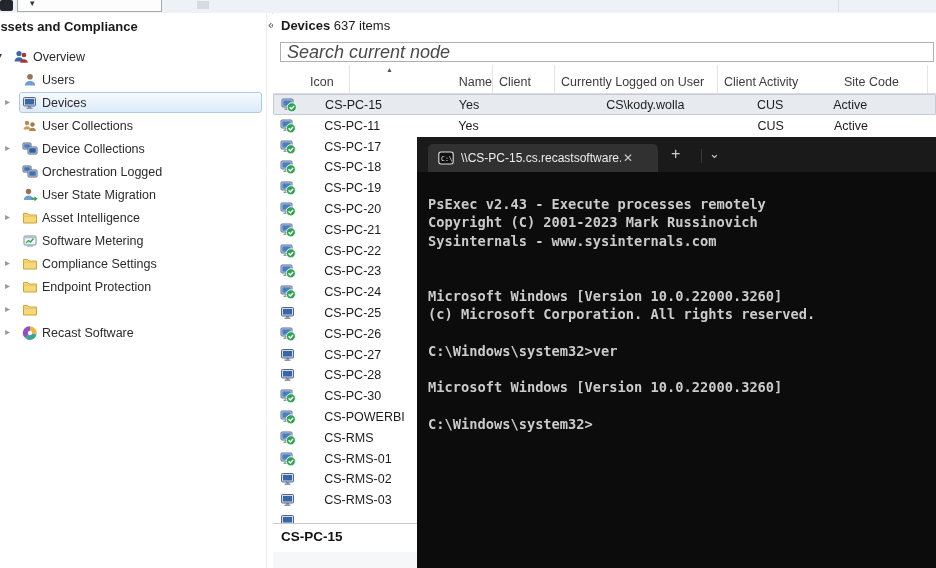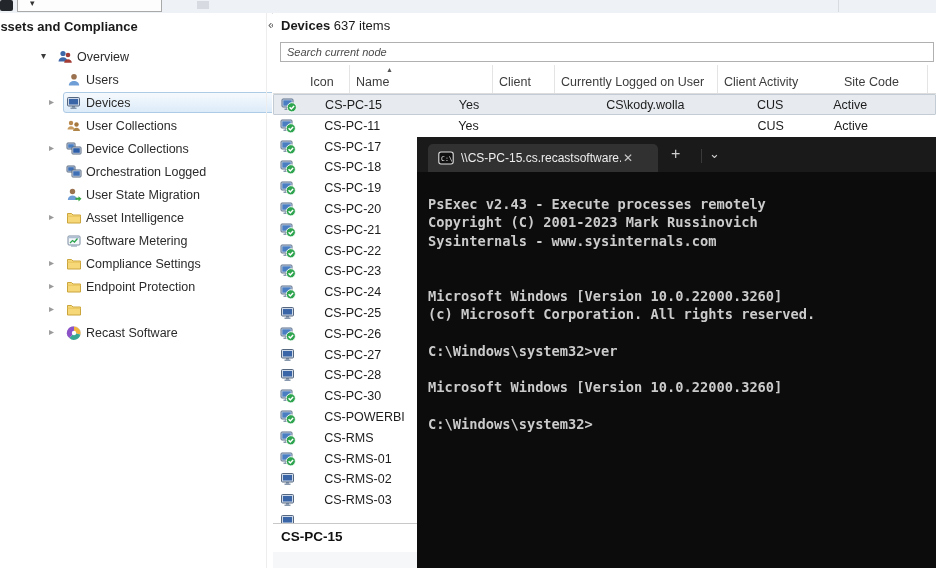--- a/index.html
+++ b/index.html
@@ -12,48 +12,48 @@
   .appicon{left:0;top:0;width:13px;height:11px;background:#23262b;border-radius:2px;}
   .combo{left:17px;top:0;width:143px;height:11px;background:#fdfdfd;border:1px solid #a9a9a9;border-top:none;}
   .combo .chev{position:absolute;left:12px;top:-2px;font-size:9px;color:#333;}
   .ghost{left:197px;top:1px;width:12px;height:8px;background:#d7dbe1;}
   .vline{left:838px;top:0;width:1px;height:12px;background:#d8dce0;}
 
   
   .sidebar{left:0;top:13px;width:272px;height:555px;background:#fff;overflow:hidden;}
   .sb-title{position:absolute;left:0;top:6px;margin-left:-9px;font-size:13px;font-weight:bold;color:#1a1a1a;white-space:nowrap;}
   .tree{position:absolute;left:0;top:33px;width:272px;}
-  .navrow{position:absolute;left:0;width:272px;height:23px;display:flex;align-items:center;cursor:default;margin-left:44px;}
+  .navrow{position:absolute;left:0;width:272px;height:23px;display:flex;align-items:center;cursor:default;}
   .navrow .arrow{position:absolute;font-size:10px;color:#9a9a9a;top:4px;}
   .navrow .arrow.exp{color:#3c3c3c;}
   .navrow.lvl0 .arrow{left:-3px;} .navrow.lvl1 .arrow{left:5px;}
   .navrow .icn{position:absolute;width:16px;height:16px;top:3px;}
   .navrow.lvl0 .icn{left:13px;} .navrow.lvl1 .icn{left:22px;}
   .navrow .lbl{position:absolute;font-size:12.5px;color:#2b2b2b;white-space:nowrap;top:4px;}
   .navrow.lvl0 .lbl{left:33px;} .navrow.lvl1 .lbl{left:42px;}
   .navrow.sel .hl{position:absolute;left:19px;top:0;width:243px;height:21px;border:1px solid #aecbe6;border-radius:3px;
       background:linear-gradient(#f6fafd,#dcebf9);box-sizing:border-box;}
   .icn svg{width:16px;height:16px;display:block;}
 
   .pane-divider{left:266px;top:13px;width:1px;height:555px;background:#ededed;}
   .collapse-chevron{left:268px;top:17px;font-size:13px;color:#666;}
 
   
   .main{left:273px;top:13px;width:663px;height:555px;background:#fff;overflow:hidden;}
   .m-title{position:absolute;left:8px;top:5px;font-size:13px;color:#1a1a1a;}
   .m-title b{font-weight:bold;}
   .searchbox{position:absolute;left:7px;top:29px;width:654px;height:20px;box-sizing:border-box;
       border:1px solid #b0b0b0;background:#fff;font-family:"Liberation Sans",sans-serif;
-      font-size:11px;font-style:italic;color:#333;padding:0 6px;outline:none;}
+      font-size:18px;font-style:italic;color:#333;padding:0 6px;outline:none;}
   .searchbox::placeholder{color:#4a4a4a;font-style:italic;}
   .thead{position:absolute;left:0;top:52px;width:663px;height:28px;border-bottom:1px solid #dcdcdc;display:flex;}
   .hcell{box-sizing:border-box;border-right:1px solid #e4e4e4;font-size:12.5px;color:#3c3c3c;
       padding:10px 0 0 6px;white-space:nowrap;overflow:hidden;}
   .sortmark{position:absolute;left:113px;top:1px;font-size:7px;color:#555;}
-  .c0{width:46px;margin-left:31px;} .c1{width:143px;} .c2{width:62px;} .c3{width:103px;} .c4{width:163px;} .c5{width:90px;} .c6{width:120px;border-right:none;}
+  .c0{width:46px;margin-left:31px;} .c1{width:143px;text-align:right;} .c2{width:62px;} .c3{width:103px;} .c4{width:163px;} .c5{width:90px;} .c6{width:120px;border-right:none;}
   .tbody{position:absolute;left:0;top:81px;width:663px;height:429px;overflow:hidden;}
   .trow{position:absolute;left:0;width:663px;height:21px;display:flex;align-items:center;font-size:12.5px;color:#1c1c1c;}
   .trow.sel{background:#e7ebf0;border:1px solid #c3cbd5;box-sizing:border-box;border-radius:1px;}
   .tcell{box-sizing:border-box;white-space:nowrap;overflow:hidden;}
   .tcell.icon{width:46px;padding-left:7px;} .tcell.icon .icn{display:block;}
   .tcell.name{width:143px;padding-left:9px;}
   .tcell.client{width:62px;padding-left:13px;}
   .tcell.primary{width:103px;padding-left:6px;}
   .tcell.logged{width:163px;padding-left:10px;}
   .tcell.site{width:90px;padding-left:13px;}

